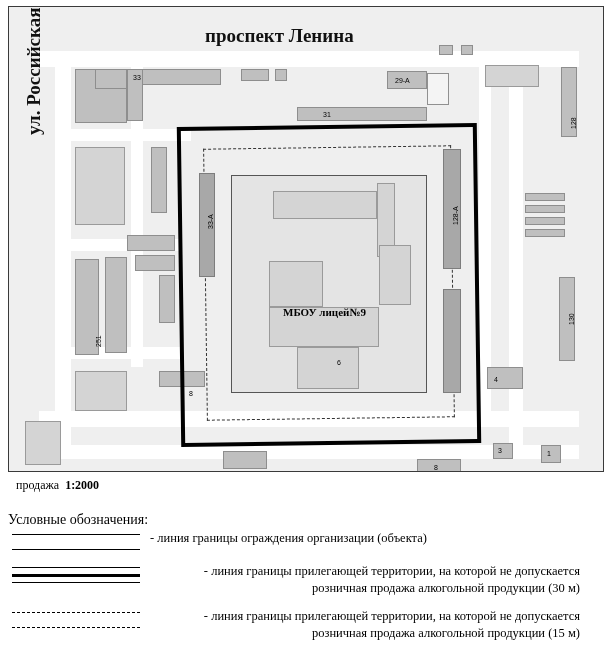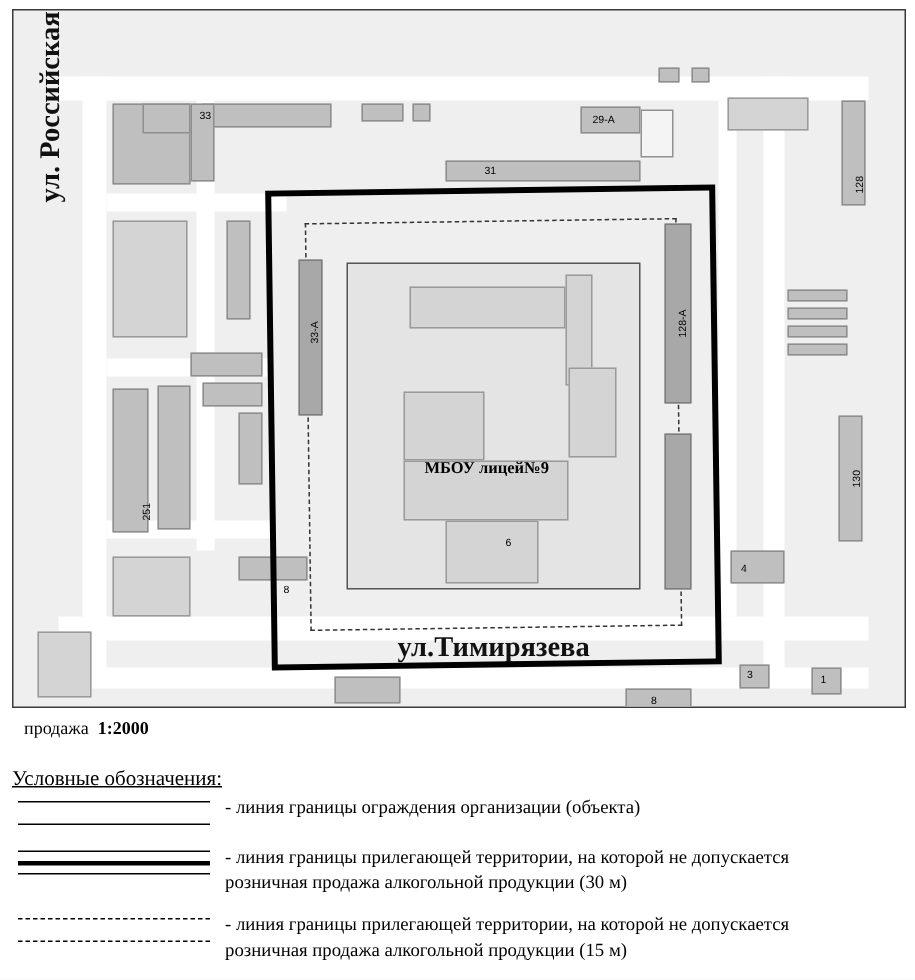--- a/index.html
+++ b/index.html
@@ -135,32 +135,32 @@
   }
   #scale-line .scale-value {
     font-weight: bold;
     margin-left: 6px;
   }
   #legend-title {
     position: absolute;
     left: 8px;
     top: 512px;
     font-size: 14px;
-    text-decoration: underline;
   }
   #legend {
     position: absolute;
     left: 12px;
     top: 530px;
     width: 590px;
   }
   .legend-row {
     display: flex;
     align-items: flex-start;
     margin-bottom: 11px;
+    text-align: right;
   }
   .legend-swatch {
     width: 128px;
     min-width: 128px;
     height: 20px;
     position: relative;
     margin-right: 10px;
     margin-top: 2px;
   }
   .legend-swatch .sw-box {
@@ -276,22 +276,22 @@
   <div class="blk light" style="left:264px; top:184px; width:104px; height:28px;"></div>
   <div class="blk light" style="left:368px; top:176px; width:18px; height:74px;"></div>
   <div class="blk light" style="left:370px; top:238px; width:32px; height:60px;"></div>
   <div class="blk light" style="left:260px; top:254px; width:54px; height:46px;"></div>
   <div class="blk light" style="left:260px; top:300px; width:110px; height:40px;"></div>
   <div class="blk light" style="left:288px; top:340px; width:62px; height:42px;"></div>
   <div class="blk-label" style="left:328px; top:352px;">6</div>
 
   <div id="object-title">МБОУ лицей№9</div>
 
+  <div class="street-name" id="street-lenina">проспект Ленина</div>
   <div class="street-name" id="street-rossiyskaya">ул. Российская</div>
-  <div class="street-name" id="street-timiryazeva">ул.Тимирязева</div>
 </div>
 
 <div id="scale-line">
   <span>продажа</span><span class="scale-value">1:2000</span>
 </div>
 
 <div id="legend-title">Условные обозначения:</div>
 
 <div id="legend">
 

